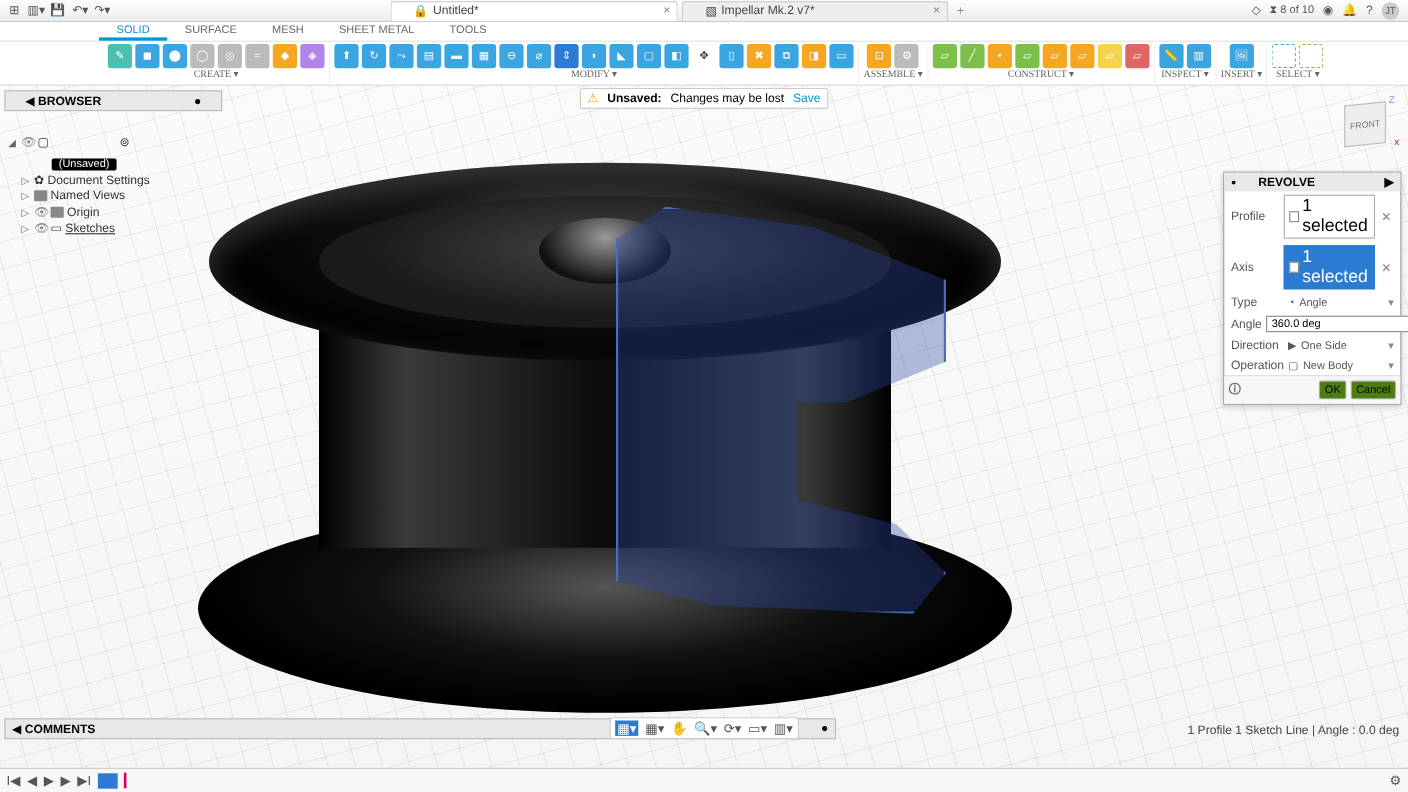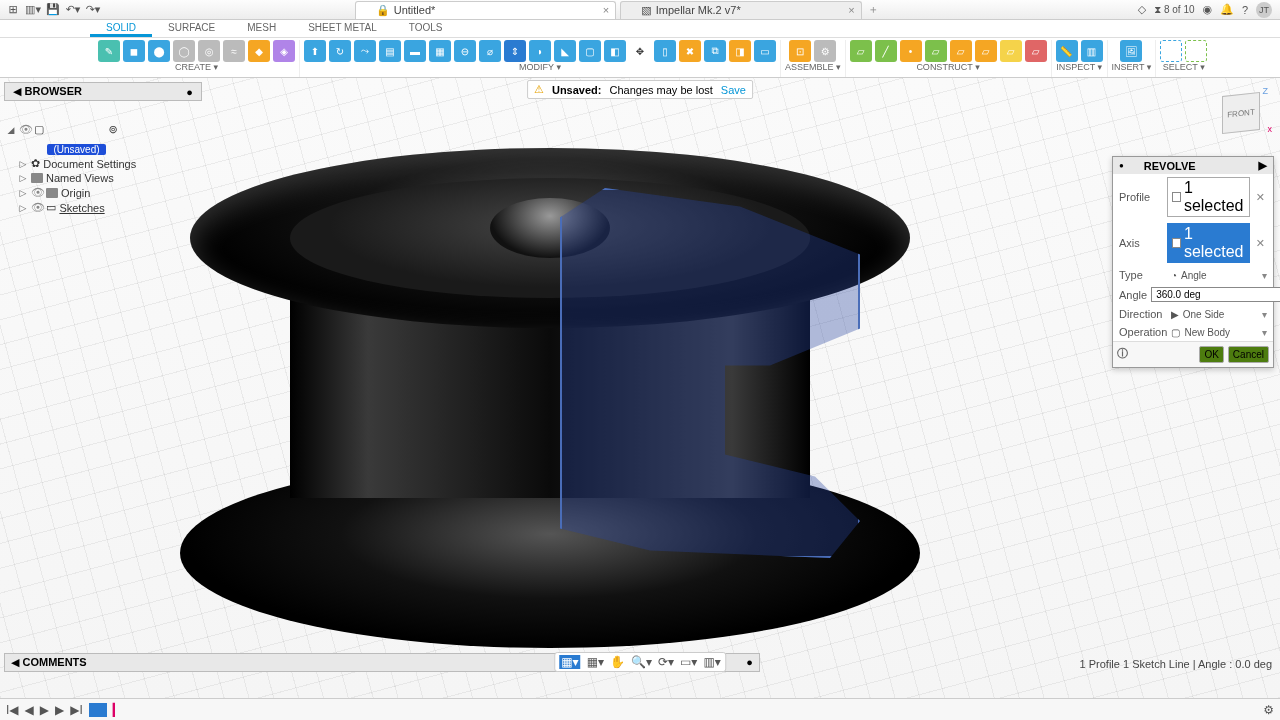--- a/index.html
+++ b/index.html
@@ -22,41 +22,41 @@
 .ribbon-tabs .rtab.active { color: #0696d7; border-bottom: 3px solid #0696d7; }
 
 
 .toolbar { height: 40px; background: #fff; display: flex; align-items: center; border-bottom: 1px solid #ccc; position: relative; }
 .design-btn { width: 80px; height: 56px; margin-top: -18px; border: 1px solid #ccc; background: #fff; display: flex; align-items: center; justify-content: center; font-size: 11px; font-weight: bold; color: #444; position:absolute; left:8px; top:-17px; z-index:5;}
 .design-btn::after{content:" ▾"; font-size:9px; margin-left:3px;}
 .tool-groups { display: flex; margin-left: 94px; height: 100%; align-items: flex-start; padding-top:2px;}
 .tgroup { display: flex; flex-direction: column; align-items: center; border-right: 1px solid #eee; padding: 0 4px; height:100%;}
 .tgroup .icons { display: flex; gap: 3px; }
 .ticon { width: 22px; height: 22px; border-radius: 3px; display:flex; align-items:center; justify-content:center; font-size:14px; }
-.tgroup .glabel { font-size: 9px; color: #666; margin-top: 0px; }
+.tgroup .glabel { font-size: 9px; color: #666; margin-top: 0px; font-family: Liberation Serif, serif; }
 .glabel.dd::after{content:" ▾";}
 
 
 .main { position: absolute; top: 78px; left: 0; right: 0; bottom: 22px; background: #fff; }
 .grid-bg {
   position: absolute; inset: 0;
   background:
     repeating-linear-gradient(75deg, rgba(0,0,0,0.06) 0 1px, transparent 1px 24px),
     repeating-linear-gradient(-15deg, rgba(0,0,0,0.06) 0 1px, transparent 1px 24px),
     linear-gradient(#fafafa,#f5f5f5);
 }
 
 
 .browser { position: absolute; left: 4px; top: 4px; width: 198px; background: rgba(255,255,255,0); font-size: 11px; }
-.browser-hd { background: #e8e8e8; border: 1px solid #bbb; padding: 2px 8px; display:flex; justify-content:space-between; align-items:center;}
+.browser-hd { background: #e8e8e8; border: 1px solid #bbb; padding: 2px 18px; display:flex; justify-content:space-between; align-items:center;}
 .tree { padding: 2px 0 0 2px; }
 .tree-row { display: flex; align-items: center; gap: 3px; padding: 1px 0; color: #333; }
 .tree-row .arrow { width: 10px; text-align: center; color: #666; font-size:9px;}
 .tree-row .eye { width:12px; color:#888;}
-.badge { background: #1d4ed8; color: #fff; padding: 0 6px; border-radius: 2px; font-size: 10px; margin-top: 40px; }
+.badge { background: #000000; color: #fff; padding: 0 6px; border-radius: 2px; font-size: 10px; margin-top: 40px; }
 .folder { width:12px; height:10px; background:#888; border-radius:1px; display:inline-block;}
 
 
 .unsaved { position: absolute; top: 2px; left: 50%; transform: translateX(-50%); background: #fff; border: 1px solid #ccc; padding: 2px 6px; font-size: 11px; display: flex; align-items: center; gap: 8px; border-radius:2px;}
 .unsaved .warn { color: #e6a100; }
 .unsaved .save { color: #0696d7; cursor: pointer; }
 
 
 .viewcube { position: absolute; right: 12px; top: 8px; width: 54px; height: 54px; }
 .viewcube .cube { width: 38px; height: 38px; background: #eee; border: 1px solid #bbb; position: absolute; left: 8px; top: 8px; transform: skewY(-6deg); font-size:8px; display:flex; align-items:center; justify-content:center; color:#777;}

